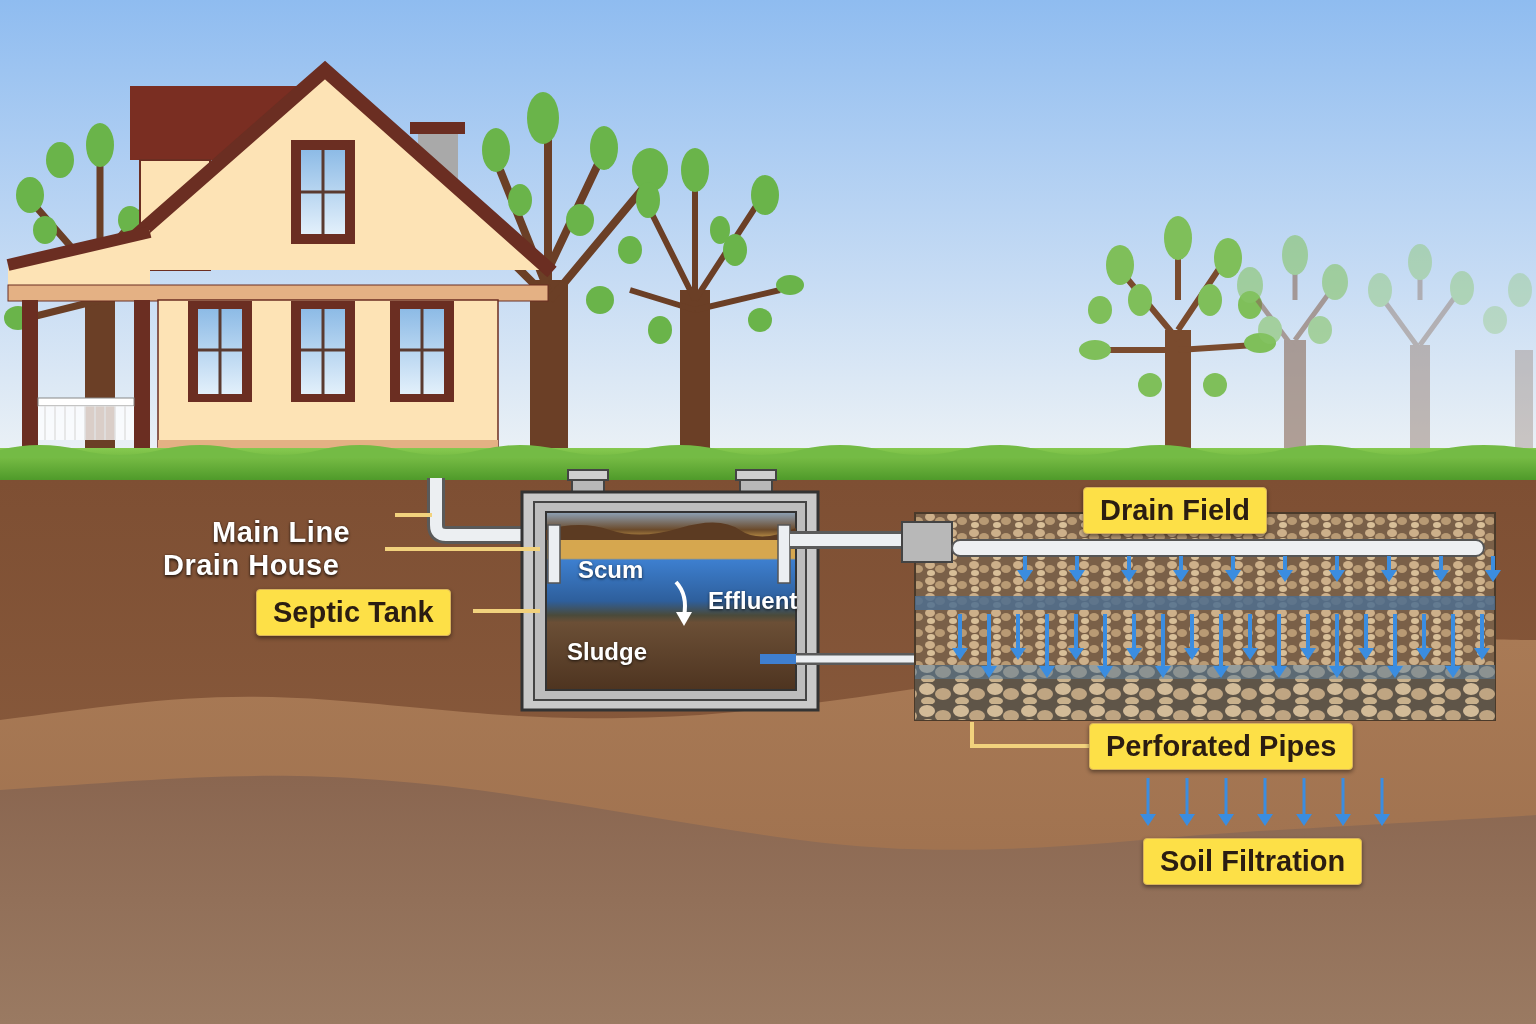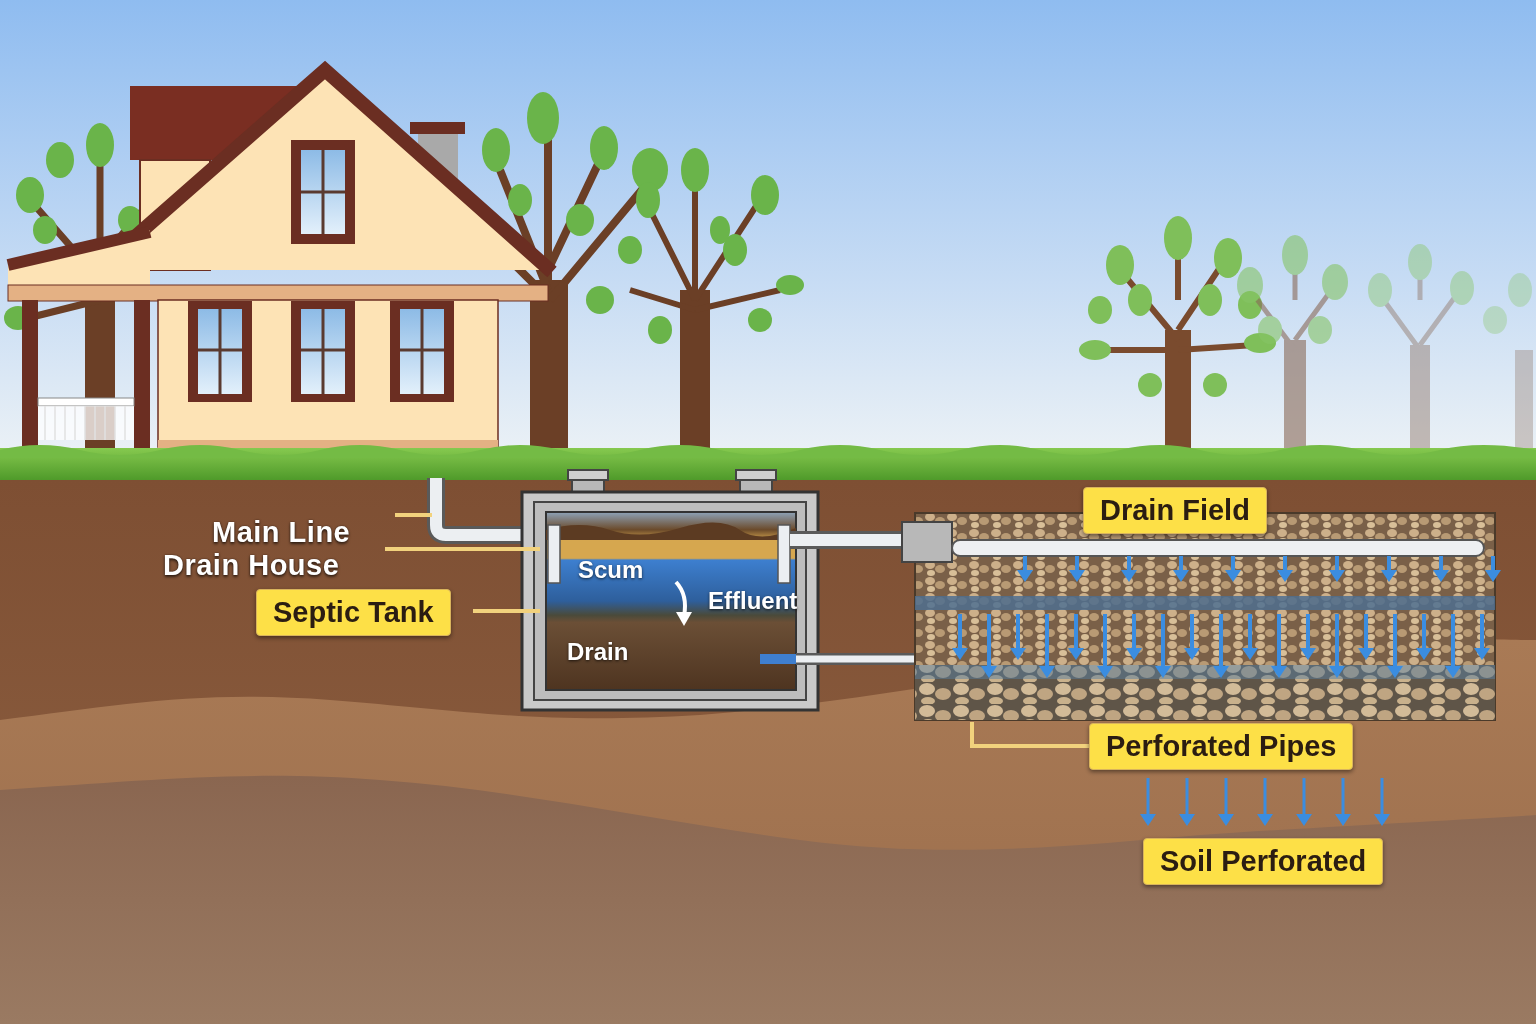--- a/index.html
+++ b/index.html
@@ -363,16 +363,16 @@
     <line x1="473" y1="611" x2="540" y2="611"></line>
     <path d="M972 722 L972 746 L1090 746"></path>
   </g>
 </svg>
 
 <div class="label-plain" style="left:212px; top:495px;">Main Line</div>
 <div class="label-plain" style="left:163px; top:528px;">Drain House</div>
 <div class="label-box" style="left:256px; top:589px;text-align:right;">Septic Tank</div>
 <div class="tank-text" style="left:578px; top:556px;">Scum</div>
 <div class="tank-text" style="left:698px; top:587px;margin-left:10px;">Effluent</div>
-<div class="tank-text" style="left:567px; top:638px;">Drain</div>
+<div class="tank-text" style="left:567px; top:638px;">Sludge</div>
 <div class="label-box" style="left:1083px; top:487px;">Drain Field</div>
 <div class="label-box" style="left:1089px; top:723px;text-align:center;">Perforated Pipes</div>
-<div class="label-box" style="left:1143px; top:838px;">Soil Perforated</div>
+<div class="label-box" style="left:1143px; top:838px;">Soil Filtration</div>
 
 </body></html>

